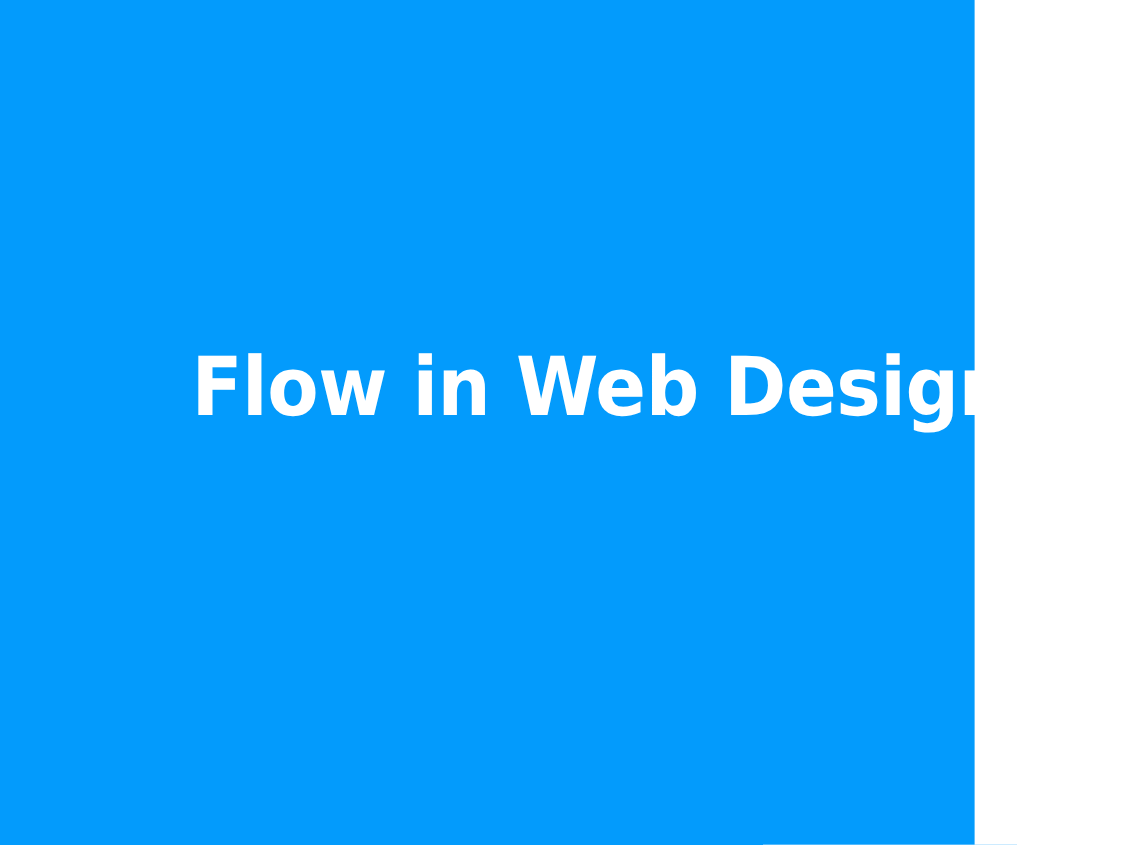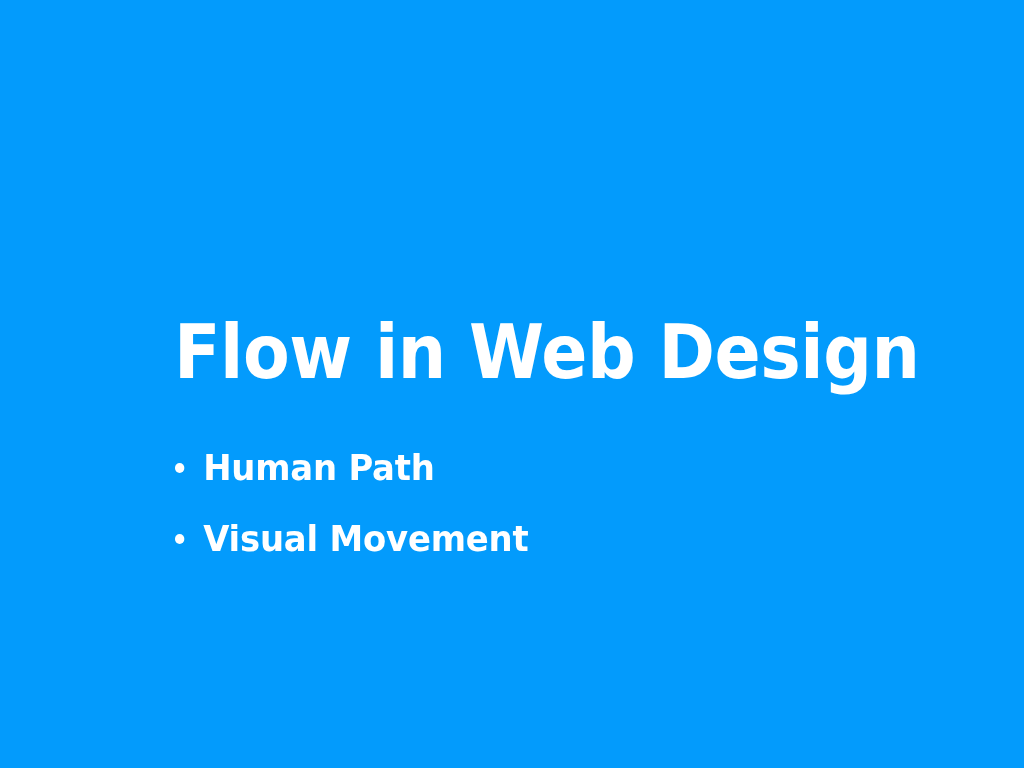--- a/index.html
+++ b/index.html
@@ -9,21 +9,21 @@
   }
   body {
     width: 1024px;
     height: 768px;
     overflow: hidden;
     font-family: "DejaVu Sans", sans-serif;
   }
 
   #slide {
     position: relative;
-    width: 1024px;
+    width: 886px;
     height: 768px;
     background: #039bfc;
     box-sizing: border-box;
   }
 
   #slide-body {
     position: absolute;
     left: 0;
     top: 0;
     width: 1024px;
@@ -93,28 +93,15 @@
   }
 </style>
 </head>
 <body>
 
 <div id="slide" style="background: rgb(3, 155, 252);">
   <div id="slide-body">
 
     <h1 class="slide-title">Flow in Web Design</h1>
 
-    <ul class="bullet-list">
-
-      <li class="bullet-item">
-        <span class="bullet-marker"></span>
-        <span class="bullet-text">Human Path</span>
-      </li>
-
-      <li class="bullet-item">
-        <span class="bullet-marker"></span>
-        <span class="bullet-text">Visual Movement</span>
-      </li>
-
-    </ul>
 
   </div>
 </div>
 
 </body></html>

